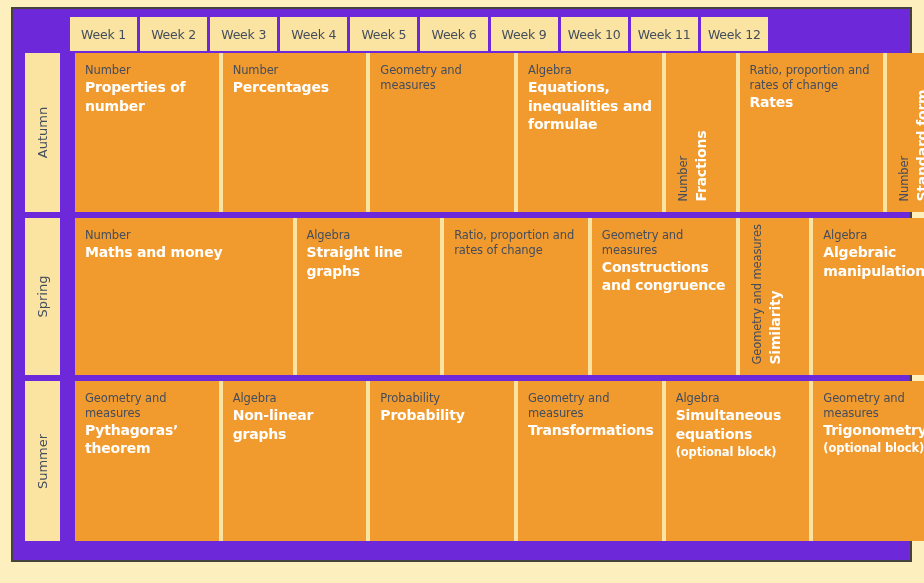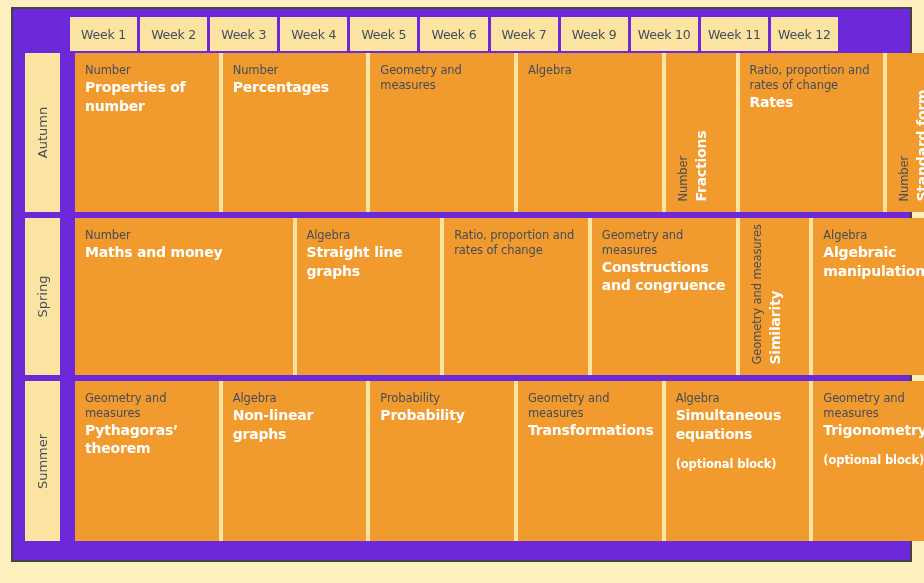--- a/index.html
+++ b/index.html
@@ -26,40 +26,39 @@
   .term-label span{transform:rotate(-90deg);white-space:nowrap;color:var(--dark);font-size:13px;}
   .t0{top:44px;height:159px;}
   .t1{top:209px;height:157px;}
   .t2{top:372px;height:160px;}
   
   .term-row{position:absolute;left:62px;width:882px;background:var(--cream);
     display:grid;grid-template-columns:repeat(12,1fr);column-gap:4px;}
   .block{background:var(--orange);position:relative;padding:10px 8px 8px 10px;overflow:hidden;}
   .category{display:block;color:var(--dark);font-size:11.5px;line-height:1.3;letter-spacing:-0.1px;}
   .topic{display:block;color:var(--light);font-weight:bold;font-size:14px;line-height:1.33;letter-spacing:-0.2px;margin-top:0;}
-  .note{display:block;color:var(--light);font-weight:bold;font-size:11.5px;line-height:1.3;letter-spacing:-0.1px;margin-top:14px;}
+  .note{display:block;color:var(--light);font-weight:bold;font-size:11.5px;line-height:1.3;letter-spacing:-0.1px;margin-top:2px;}
   
   .block.rotated{padding:0;}
   .rot{position:absolute;left:10px;bottom:10px;transform-origin:left bottom;
     transform:rotate(-90deg) translateY(100%);white-space:nowrap;}
   .rot .topic{margin-top:1px;}
 </style>
 </head>
 <body>
 
 <div class="page">
   <div class="panel">
     <div class="week-header">
         <div class="week-cell">Week 1</div>
         <div class="week-cell">Week 2</div>
         <div class="week-cell">Week 3</div>
         <div class="week-cell">Week 4</div>
         <div class="week-cell">Week 5</div>
         <div class="week-cell">Week 6</div>
-        <div class="week-cell">Week 7</div>
         <div class="week-cell">Week 9</div>
         <div class="week-cell">Week 10</div>
         <div class="week-cell">Week 11</div>
         <div class="week-cell">Week 12</div>
       </div>
 
   <div class="term-label t0">
         <span>Autumn</span>
       </div>
       <div class="term-row t0">
@@ -69,20 +68,21 @@
         </div>
         <div class="block" style="grid-column: 3 / span 2;">
           <span class="category">Number</span>
           <span class="topic">Percentages</span>
         </div>
         <div class="block" style="grid-column: 5 / span 2;">
           <span class="category">Geometry and measures</span>
         </div>
         <div class="block" style="grid-column: 7 / span 2;">
           <span class="category">Algebra</span>
+          <span class="topic">Equations, inequalities and formulae</span>
         </div>
         <div class="block rotated" style="grid-column: 9 / span 1;">
           <div class="rot">
             <span class="category">Number</span>
             <span class="topic">Fractions</span>
           </div>
         </div>
         <div class="block" style="grid-column: 10 / span 2;">
           <span class="category">Ratio, proportion and rates of change</span>
           <span class="topic">Rates</span>

